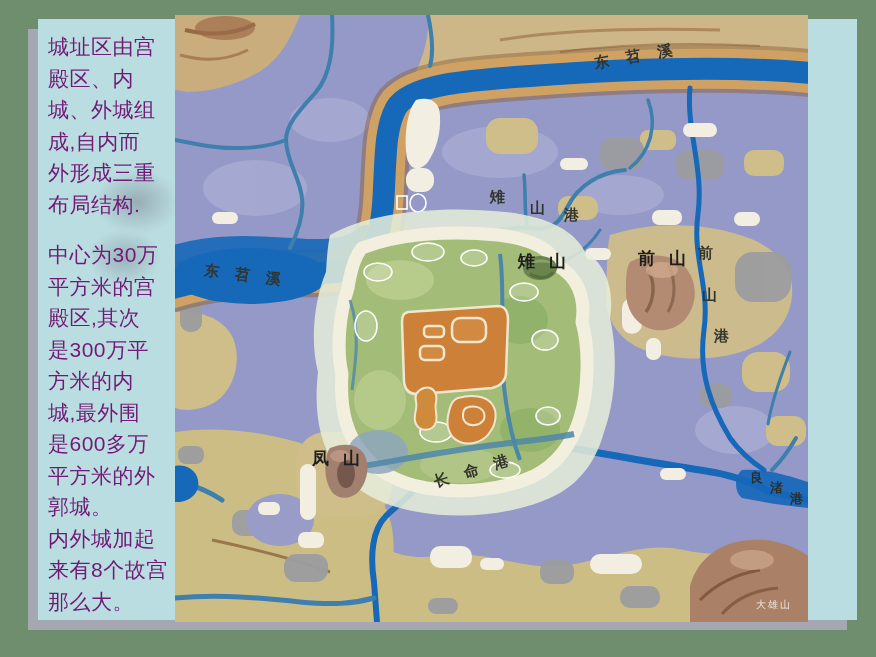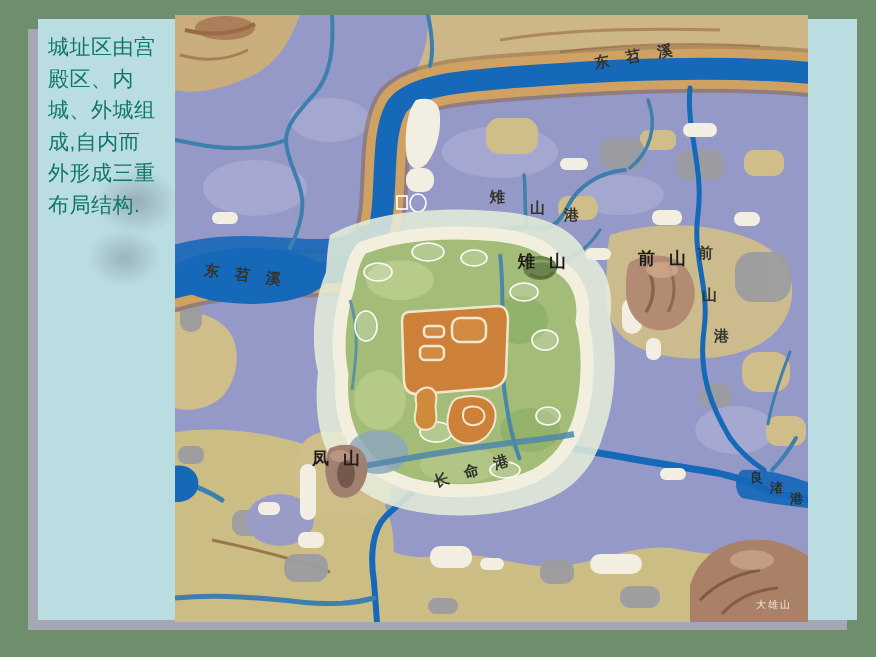--- a/index.html
+++ b/index.html
@@ -21,21 +21,21 @@
   .watermark{
     position:absolute;left:26px;top:138px;width:126px;height:140px;
     background:
       radial-gradient(ellipse 46% 32% at 58% 32%, rgba(110,116,128,.45), rgba(110,116,128,0) 72%),
       radial-gradient(ellipse 40% 28% at 48% 72%, rgba(110,116,128,.40), rgba(110,116,128,0) 72%);
     filter:blur(1px);
     pointer-events:none;
   }
   .textcol{
     position:absolute;left:10px;top:12px;width:128px;
-    color:#0f766e;
+    color:#701a75;
   }
   .textcol p{
     margin:0 0 19px 0;
     font-size:21px;line-height:31.5px;
     white-space:pre-line;
     letter-spacing:0.5px;
   }
   .map{
     position:absolute;left:137px;top:-4px;width:633px;height:607px;
     overflow:hidden;
@@ -54,20 +54,32 @@
   <div class="panel-shadow"></div>
   <div class="panel">
     <div class="watermark"></div>
     <div class="textcol">
       <p>城址区由宫
 殿区、内
 城、外城组
 成,自内而
 外形成三重
 布局结构.</p>
+      <p>中心为30万
+平方米的宫
+殿区,其次
+是300万平
+方米的内
+城,最外围
+是600多万
+平方米的外
+郭城。
+内外城加起
+来有8个故宫
+那么大。</p>
     </div>
 
     <div class="map">
       <svg width="633" height="607" viewBox="175 15 633 607" xmlns="http://www.w3.org/2000/svg">
 
         <rect x="175" y="15" width="633" height="607" fill="#9599c7"></rect>
         <g fill="#b2b4d8" opacity="0.55">
           <ellipse cx="500" cy="152" rx="58" ry="26"></ellipse>
           <ellipse cx="255" cy="188" rx="52" ry="28"></ellipse>
           <ellipse cx="620" cy="195" rx="44" ry="20"></ellipse>

